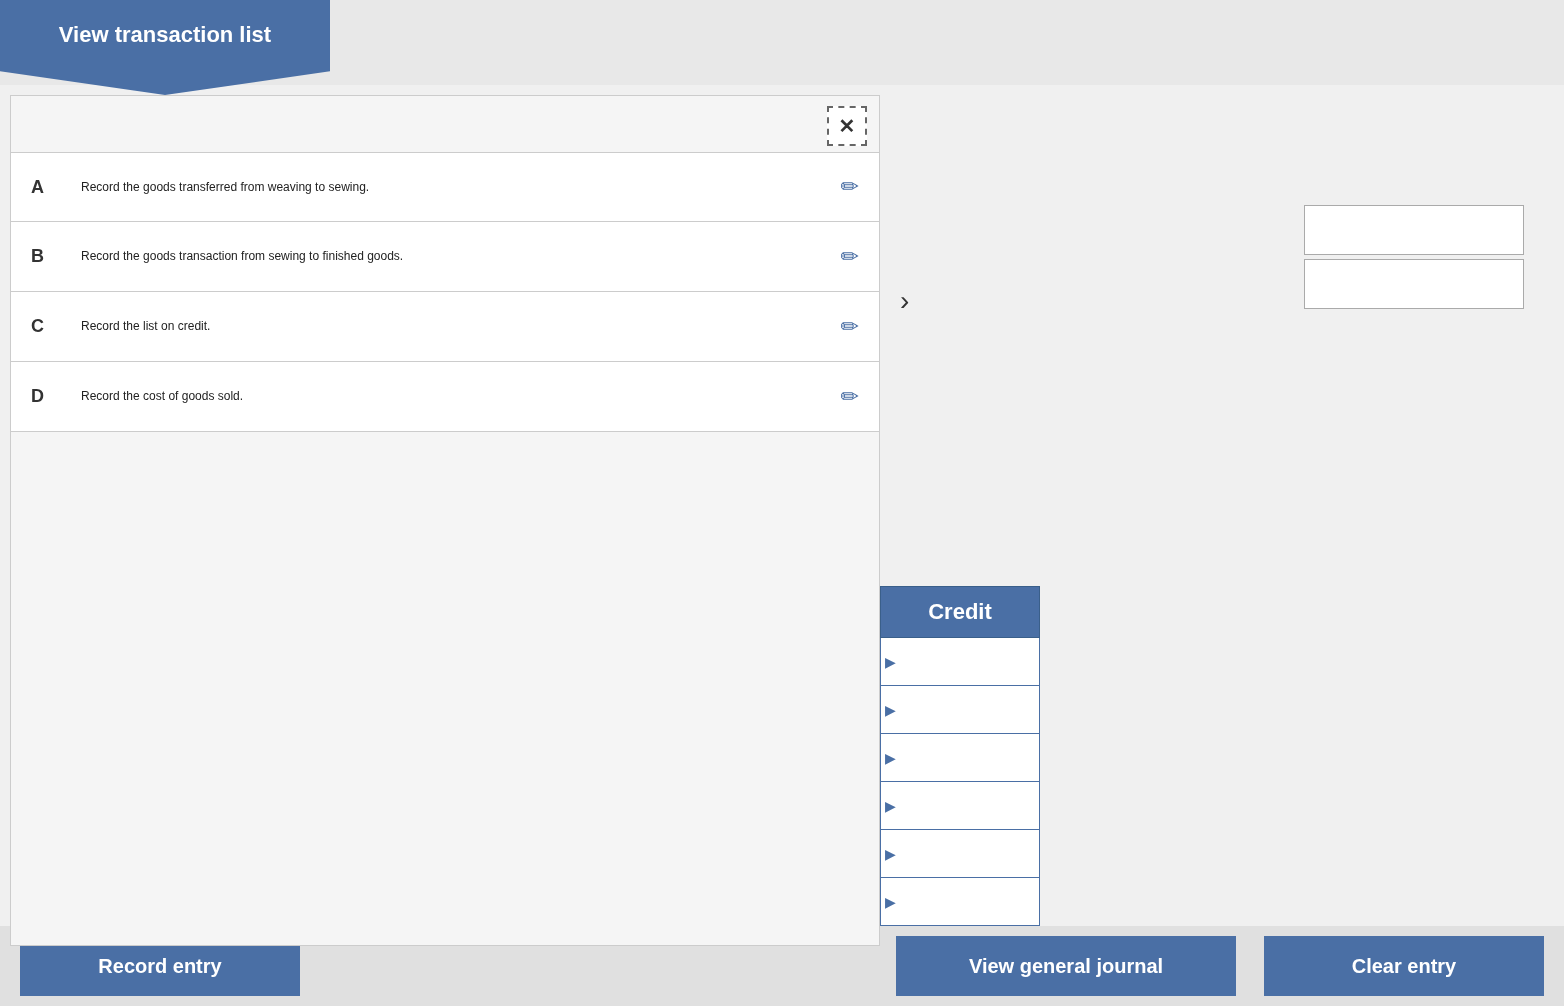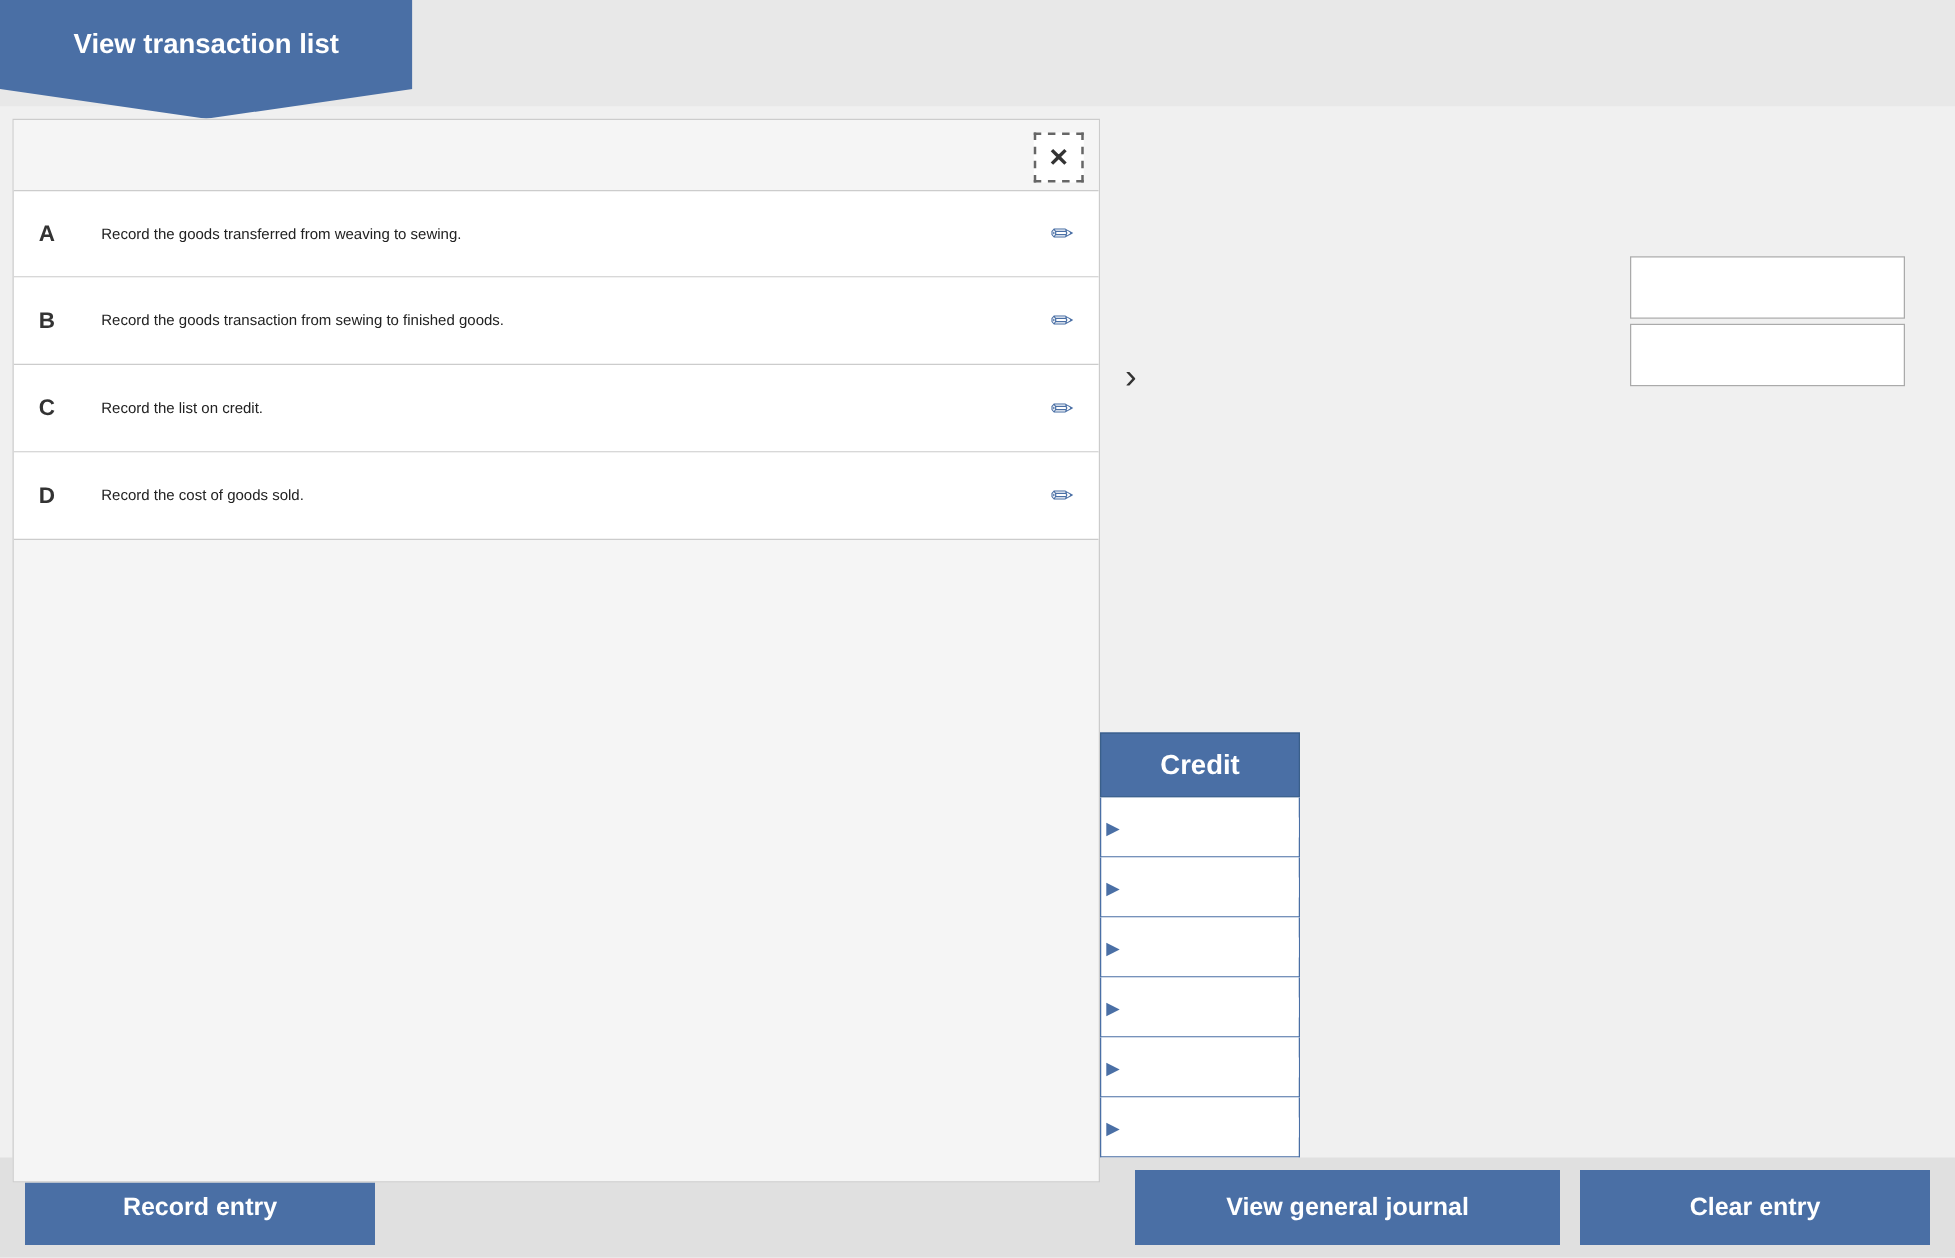--- a/index.html
+++ b/index.html
@@ -221,21 +221,21 @@
     .bottom-bar {
       position: absolute;
       bottom: 0;
       left: 0;
       right: 0;
       height: 80px;
       background: #e0e0e0;
       display: flex;
       align-items: center;
       padding: 0 20px;
-      gap: 16px;
+      gap: 28px;
     }
 
     .btn-primary {
       background: #4a6fa5;
       color: white;
       font-weight: bold;
       font-size: 20px;
       border: none;
       cursor: pointer;
       height: 60px;

